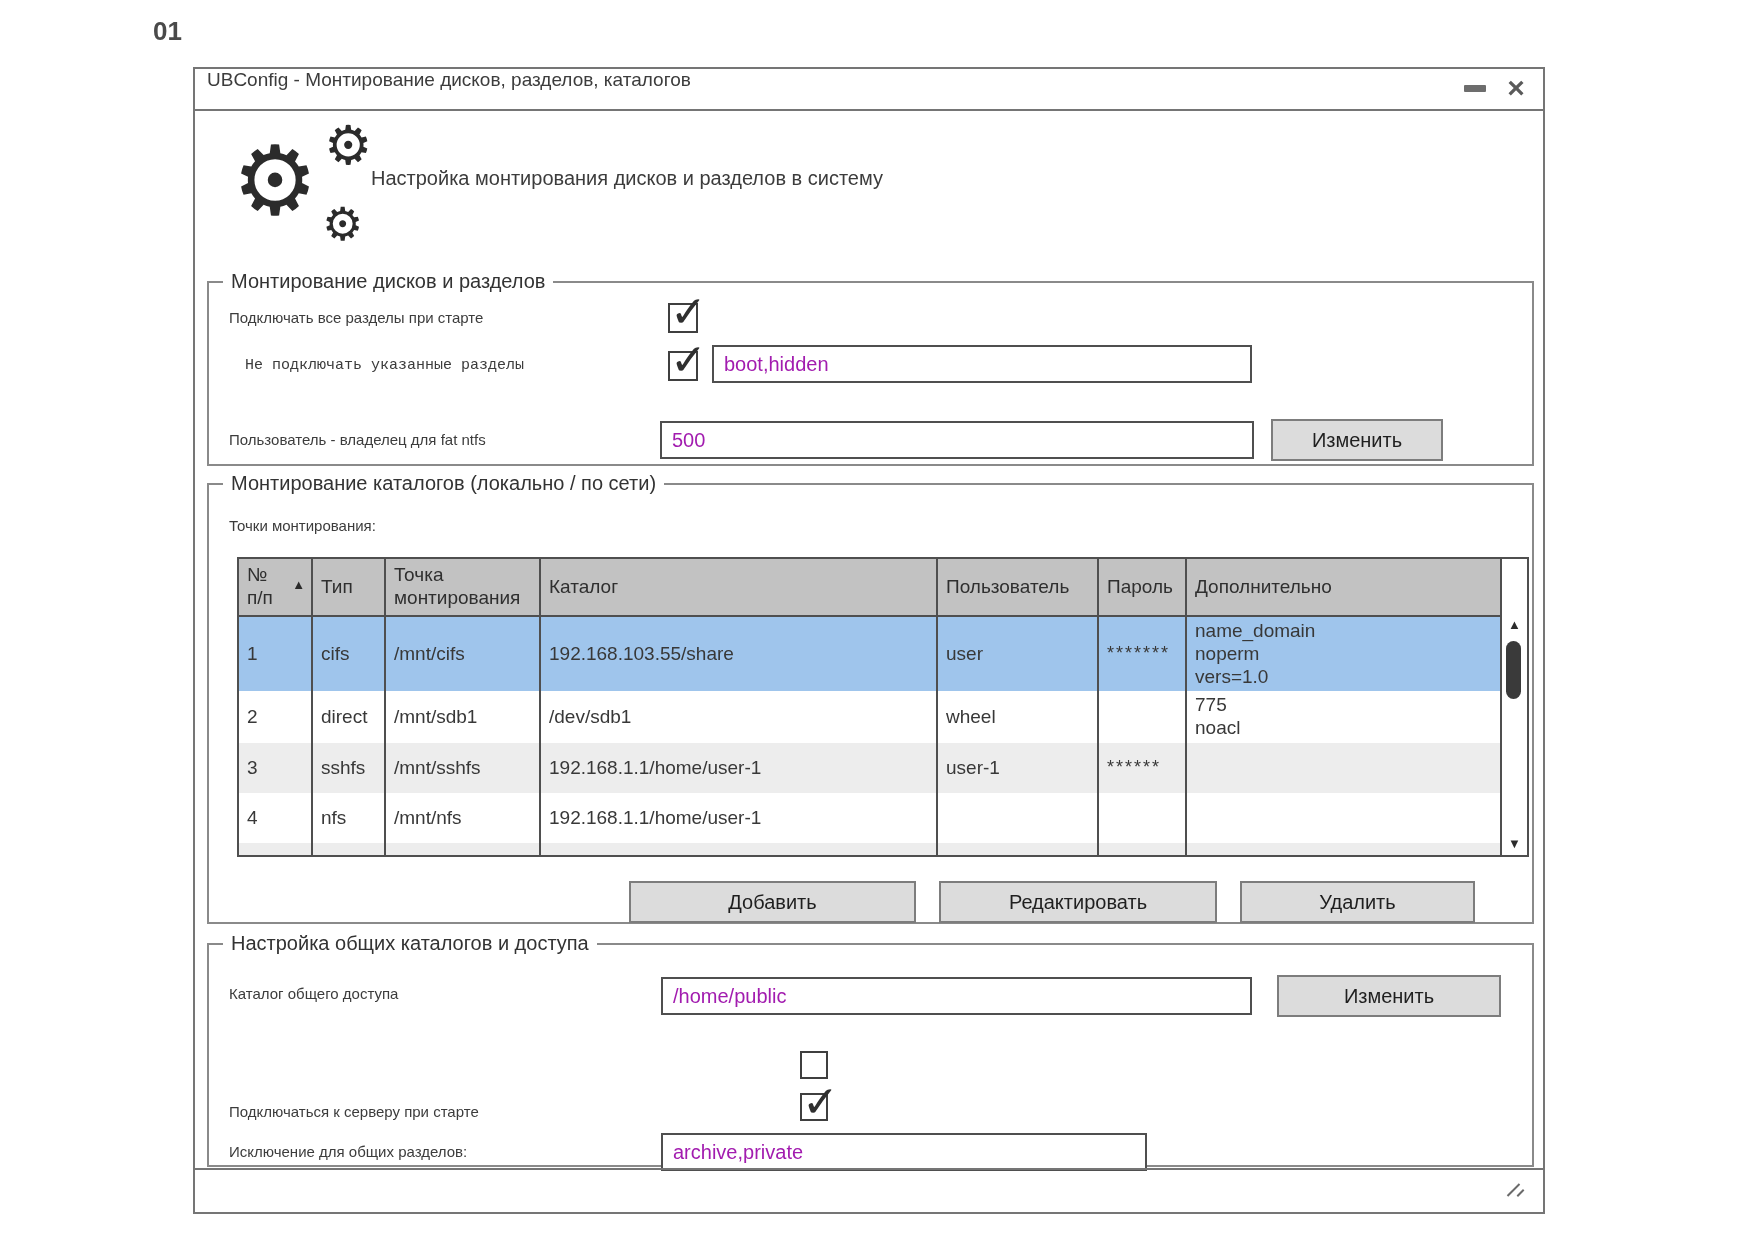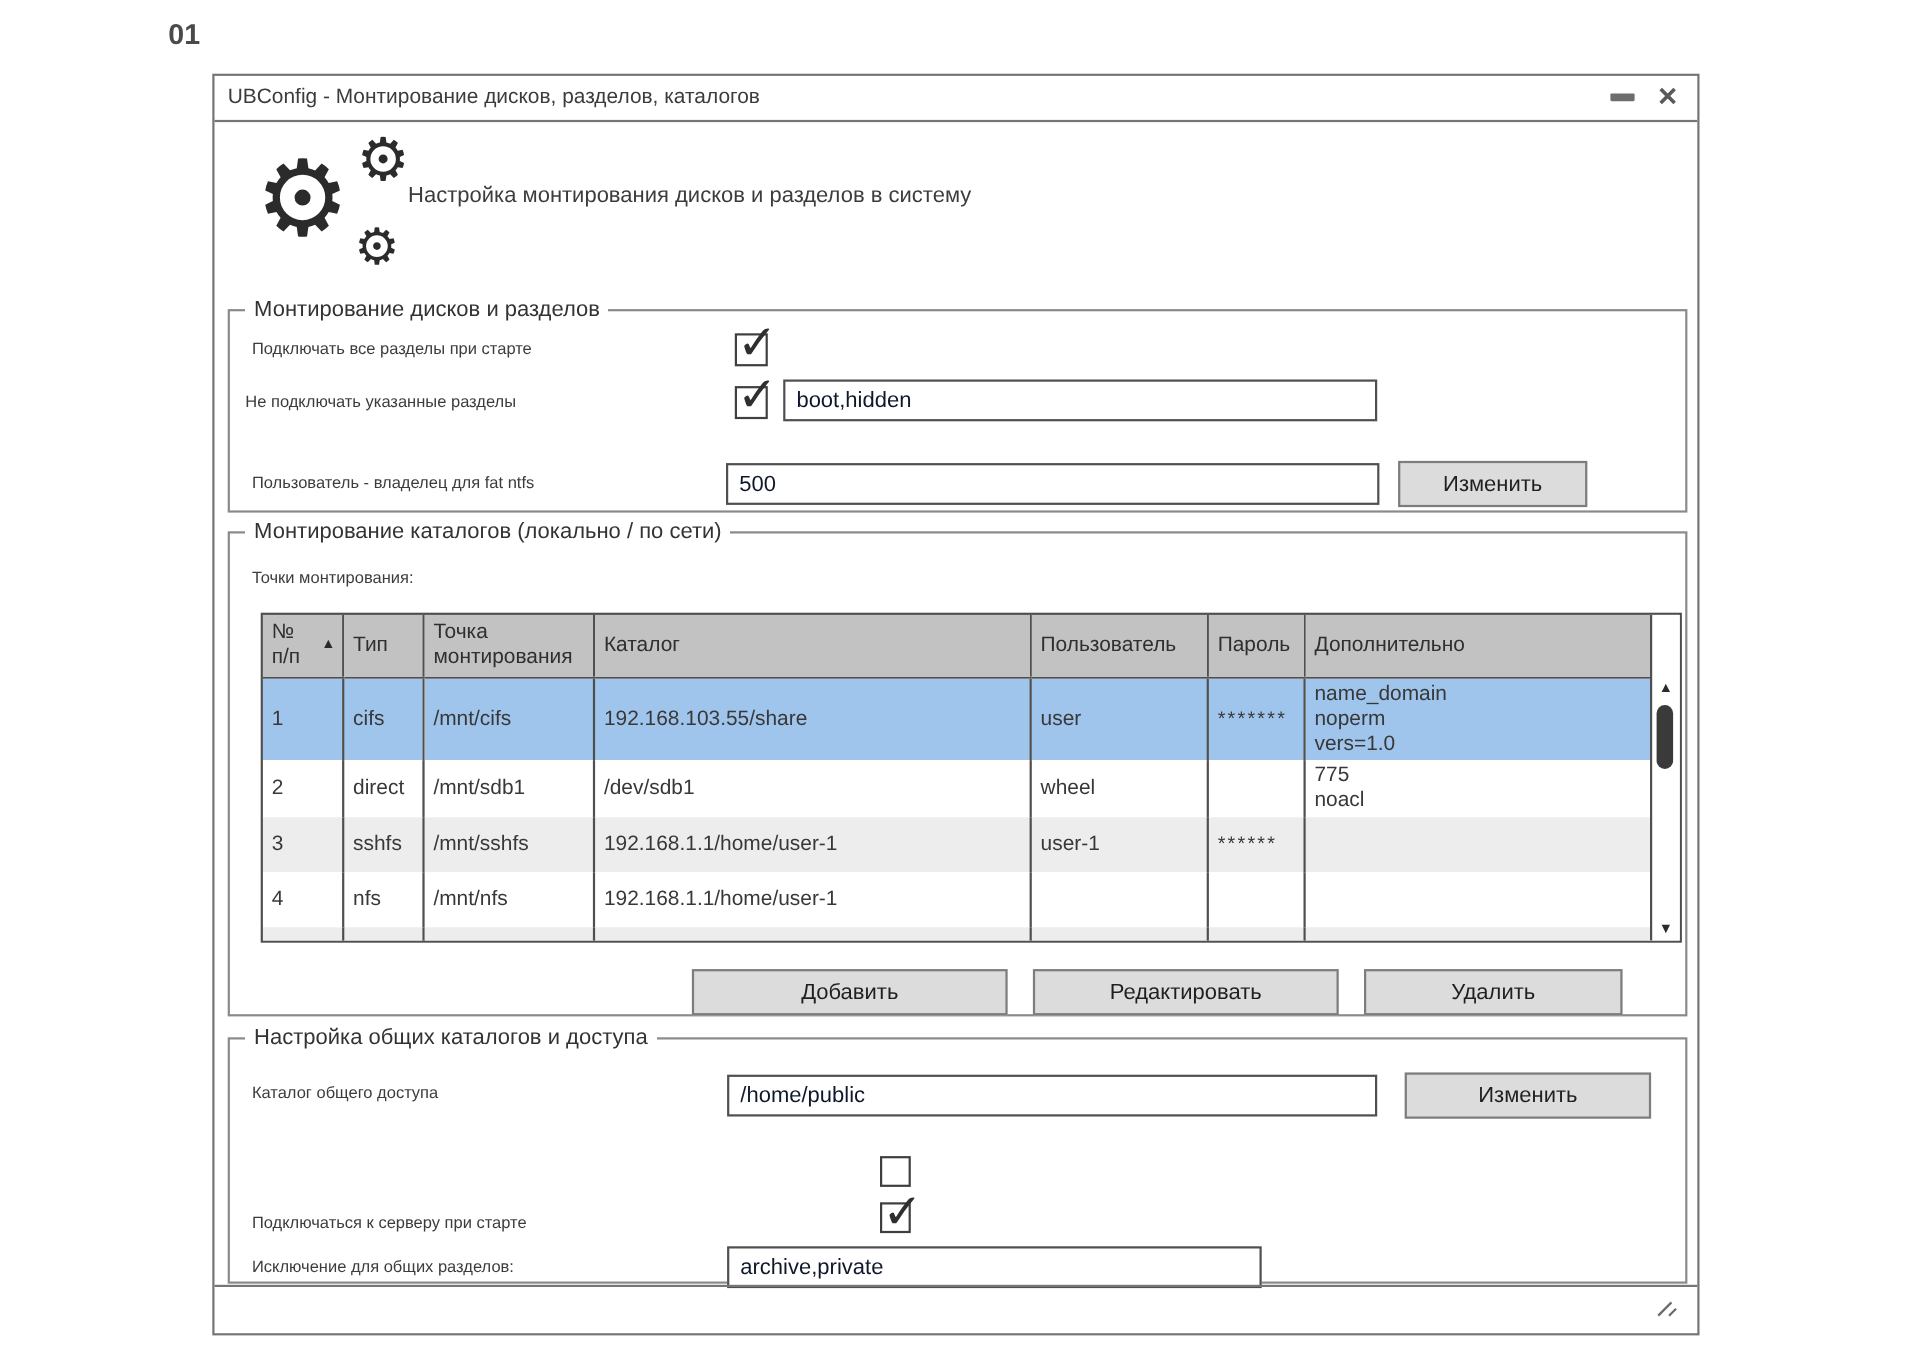--- a/index.html
+++ b/index.html
@@ -6,21 +6,21 @@
   body{
     width:1753px;height:1240px;position:relative;background:#ffffff;
     font-family:"Liberation Sans","DejaVu Sans",sans-serif;color:#383838;
     overflow:hidden;
   }
   .page-label{position:absolute;left:153px;top:16px;font-size:26px;font-weight:bold;color:#4a4a4a;}
 
   
   .window{position:absolute;left:193px;top:67px;width:1352px;height:1147px;
     border:2px solid #757575;background:#fff;box-sizing:border-box;}
-  .titlebar{position:relative;height:40px;border-bottom:2px solid #757575;display:flex;align-items:center;}
+  .titlebar{position:relative;height:40px;border-bottom:2px solid #757575;display:flex;}
   .title{margin-left:12px;font-size:19px;color:#3c3c3c;}
   .win-btn{position:absolute;top:0;height:38px;display:flex;align-items:center;justify-content:center;cursor:default;}
   .btn-min{right:48px;width:40px;}
   .btn-min .dash{width:22px;height:7px;background:#6d6d6d;border-radius:1px;}
   .btn-close{right:8px;width:38px;font-size:30px;font-weight:bold;color:#5a5a5a;line-height:1;}
 
   
   .gears{position:absolute;left:37px;top:50px;width:130px;height:130px;color:#2b2b2b;}
   .gears span{position:absolute;font-family:"DejaVu Sans",sans-serif;line-height:1;}
   .gear-big{left:0px;top:14px;font-size:96px;}
@@ -37,21 +37,21 @@
   #fs-share{top:863px;height:235px;}
   .fl{position:absolute;font-size:15px;color:#3c3c3c;white-space:nowrap;}
 
   
   .checkbox{position:absolute;width:30px;height:30px;border:2.5px solid #3f3f3f;background:#fff;
     box-sizing:border-box;display:block;cursor:pointer;}
   .checkbox .mark{position:absolute;left:0px;top:-15px;font-style:normal;font-size:44px;
     font-weight:600;color:#2f2f2f;line-height:1;font-family:"DejaVu Sans",sans-serif;}
 
   
-  .tinput{position:absolute;border:2px solid #4f4f4f;background:#fff;font-size:20px;color:#0f172a;
+  .tinput{position:absolute;border:2px solid #4f4f4f;background:#fff;font-size:20px;color:#a21caf;
     padding:0 10px;box-sizing:border-box;font-family:"Liberation Sans","DejaVu Sans",sans-serif;height:38px;}
   .btn{position:absolute;background:#dcdcdc;border:2px solid #7d7d7d;font-size:20px;color:#1f1f1f;
     box-sizing:border-box;font-family:"Liberation Sans","DejaVu Sans",sans-serif;cursor:pointer;height:42px;}
 
   
   .tblwrap{position:absolute;left:28px;top:62px;width:1292px;border:2px solid #4f4f4f;
     box-sizing:border-box;background:#fff;}
   table{border-collapse:collapse;width:1263px;table-layout:fixed;}
   th,td{border-left:2px solid #4f4f4f;padding:3px 8px;font-size:19px;vertical-align:middle;
     white-space:pre-line;line-height:1.2;overflow:hidden;}
@@ -103,21 +103,21 @@
   </div>
   <div class="subtitle">Настройка монтирования дисков и разделов в систему</div>
 
   <fieldset id="fs-disks">
     <legend>Монтирование дисков и разделов</legend>
     <span class="fl" style="left:20px;top:16px;">Подключать все разделы при старте</span>
     <span class="checkbox checked" style="left:459px;top:10px;">
         <i class="mark">✓</i>
       </span>
 
-    <span class="fl" style="left:14px;top:64px;">Не подключать указанные разделы</span>
+    <span class="fl" style="left:36px;top:64px;font-family:Liberation Mono, monospace;">Не подключать указанные разделы</span>
     <span class="checkbox checked" style="left:459px;top:58px;">
         <i class="mark">✓</i>
       </span>
     <input class="tinput" style="left: 503px; top: 52px; width: 540px;" value="boot,hidden">
 
     <span class="fl" style="left:20px;top:138px;">Пользователь - владелец для fat ntfs</span>
     <input class="tinput" style="left: 451px; top: 128px; width: 594px;" value="500">
     <button class="btn" style="left:1062px;top:126px;width:172px;">Изменить</button>
   </fieldset>
 

